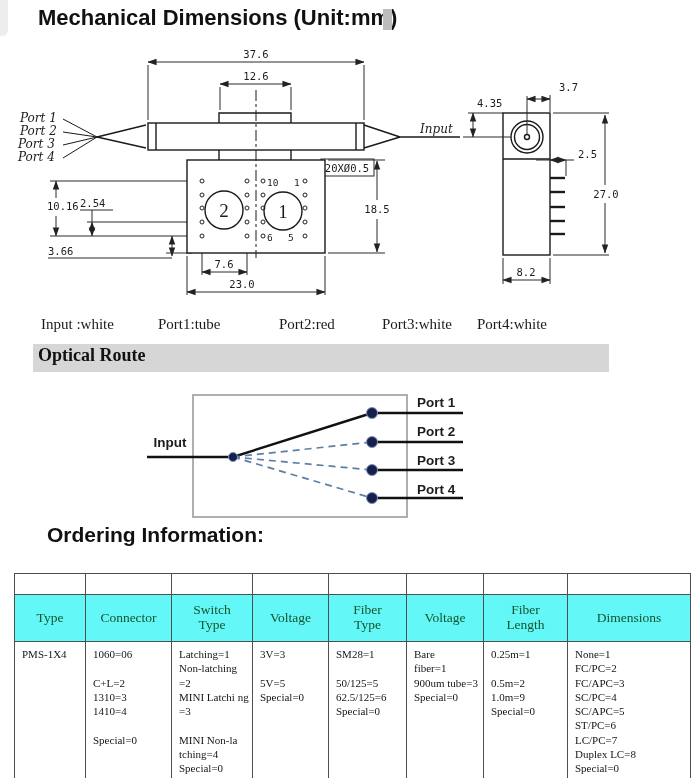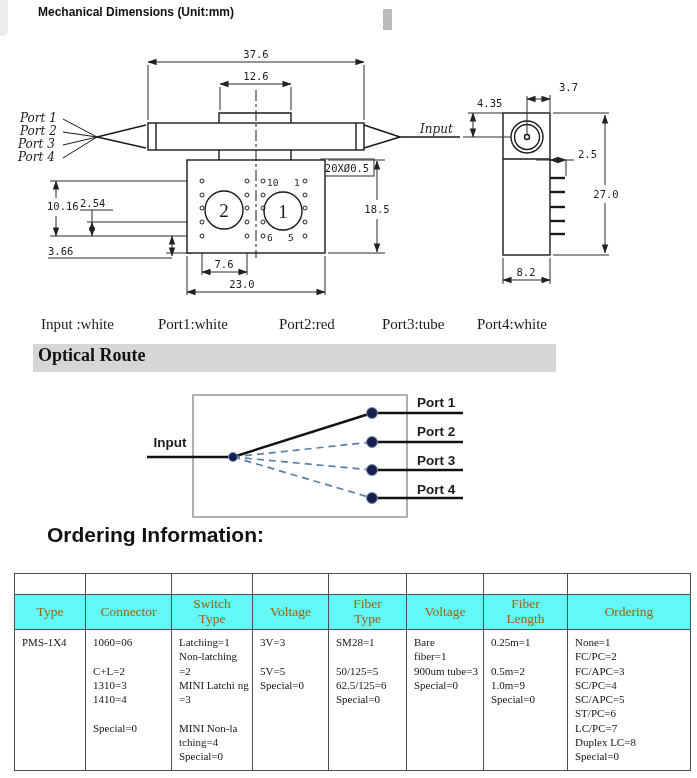--- a/index.html
+++ b/index.html
@@ -2,37 +2,37 @@
 <html><head>
 <meta charset="utf-8">
 <style>
   html,body{margin:0;padding:0;}
   body{
     width:697px;height:778px;position:relative;background:#ffffff;
     font-family:"Liberation Serif",serif;color:#1a1a1a;overflow:hidden;
   }
   .corner-artifact{position:absolute;left:0;top:0;width:8px;height:36px;background:#ededed;border-radius:0 0 6px 0;}
   .mech-title{position:absolute;left:38px;top:5px;font-family:"Liberation Sans",sans-serif;
-    font-size:12px;font-weight:bold;color:#111;}
+    font-size:22px;font-weight:bold;color:#111;}
   .title-tick{position:absolute;left:383px;top:9px;width:9px;height:21px;background:#bcbcbc;}
   .drawing-svg{position:absolute;left:0;top:30px;}
   .route-svg{position:absolute;left:0;top:385px;}
   .legend-row{position:absolute;left:7px;top:316px;width:697px;height:18px;font-family:Liberation Serif, serif;}
   .legend-item{position:absolute;font-size:15px;color:#1a1a1a;white-space:nowrap;}
-  .optical-bar{position:absolute;left:33px;top:344px;width:523px;height:28px;background:#d6d6d6;}
+  .optical-bar{position:absolute;left:33px;top:344px;width:576px;height:28px;background:#d6d6d6;}
   .optical-title{position:absolute;left:5px;top:1px;font-family:"Liberation Serif",serif;
     font-size:18px;font-weight:bold;color:#111;}
   .ordering-title{position:absolute;left:47px;top:523px;font-family:"Liberation Sans",sans-serif;
     font-size:21px;font-weight:bold;color:#111;}
   table.ordering{position:absolute;left:14px;top:573px;border-collapse:collapse;table-layout:fixed;
     width:676px;font-family:"Liberation Serif",serif;}
   table.ordering td,table.ordering th{border:1px solid #4f4f4f;overflow:hidden;}
   tr.empty-row td{height:18px;background:#fff;}
-  tr.header-row th{background:#63f7f7;font-size:13.5px;font-weight:normal;color:#a16207;
-    white-space:pre-line;vertical-align:middle;padding:2px 1px;height:30px;line-height:1.1;}
+  tr.header-row th{background:#63f7f7;font-size:13.5px;font-weight:normal;color:#14532d;
+    white-space:pre-line;vertical-align:middle;padding:8px 1px;height:30px;line-height:1.1;}
   tr.data-row td{font-size:11px;vertical-align:top;white-space:pre-line;line-height:1.3;
     padding:5px 3px 6px 7px;color:#14141c;}
   td.c-type{padding:6px 1px;}
   td.c-package{text-align:left;font-size:10.5px;padding:5px 1px;}
   
   text{fill:#1c1c1c;}
   .dim-text{font-family:"DejaVu Sans Mono",monospace;font-size:10.5px;}
   .dim-text-sm{font-family:"DejaVu Sans Mono",monospace;font-size:9.5px;}
   .script-text{font-family:"DejaVu Serif",serif;font-style:italic;font-size:12px;}
   .circ-num{font-family:"Liberation Serif",serif;font-size:19px;}
@@ -198,23 +198,23 @@
   <text class="script-text" x="420" y="133">Input</text>
   <text class="dim-text" x="477" y="107">4.35</text>
   <text class="dim-text" x="559" y="91">3.7</text>
   <text class="dim-text" x="578" y="158">2.5</text>
   <text class="dim-text" x="606" y="198" text-anchor="middle">27.0</text>
   <text class="dim-text" x="526" y="276" text-anchor="middle">8.2</text>
 </svg>
 
 <div class="legend-row">
   <span class="legend-item" style="left:34px">Input :white</span>
-  <span class="legend-item" style="left:151px">Port1:white</span>
+  <span class="legend-item" style="left:151px">Port1:tube</span>
   <span class="legend-item" style="left:272px">Port2:red</span>
-  <span class="legend-item" style="left:375px">Port3:tube</span>
+  <span class="legend-item" style="left:375px">Port3:white</span>
   <span class="legend-item" style="left:470px">Port4:white</span>
 </div>
 
 <div class="optical-bar">
   <div class="optical-title">Optical Route</div>
 </div>
 
 <svg class="route-svg" width="697" height="140" viewBox="0 385 697 140">
   <rect x="193" y="395" width="214" height="122" fill="#ffffff" stroke="#9c9c9c" stroke-width="1.6"></rect>
   <g>
@@ -270,21 +270,21 @@
       <th>Type</th>
       <th>Connector</th>
       <th>Switch
 Type</th>
       <th>Voltage</th>
       <th>Fiber
 Type</th>
       <th>Voltage</th>
       <th>Fiber
 Length</th>
-      <th>Ordering</th>
+      <th>Dimensions</th>
     </tr>
     <tr class="data-row">
       <td class="c-type">PMS-1X4</td>
       <td>1060=06
 
 C+L=2
 1310=3
 1410=4
 
 Special=0</td>

